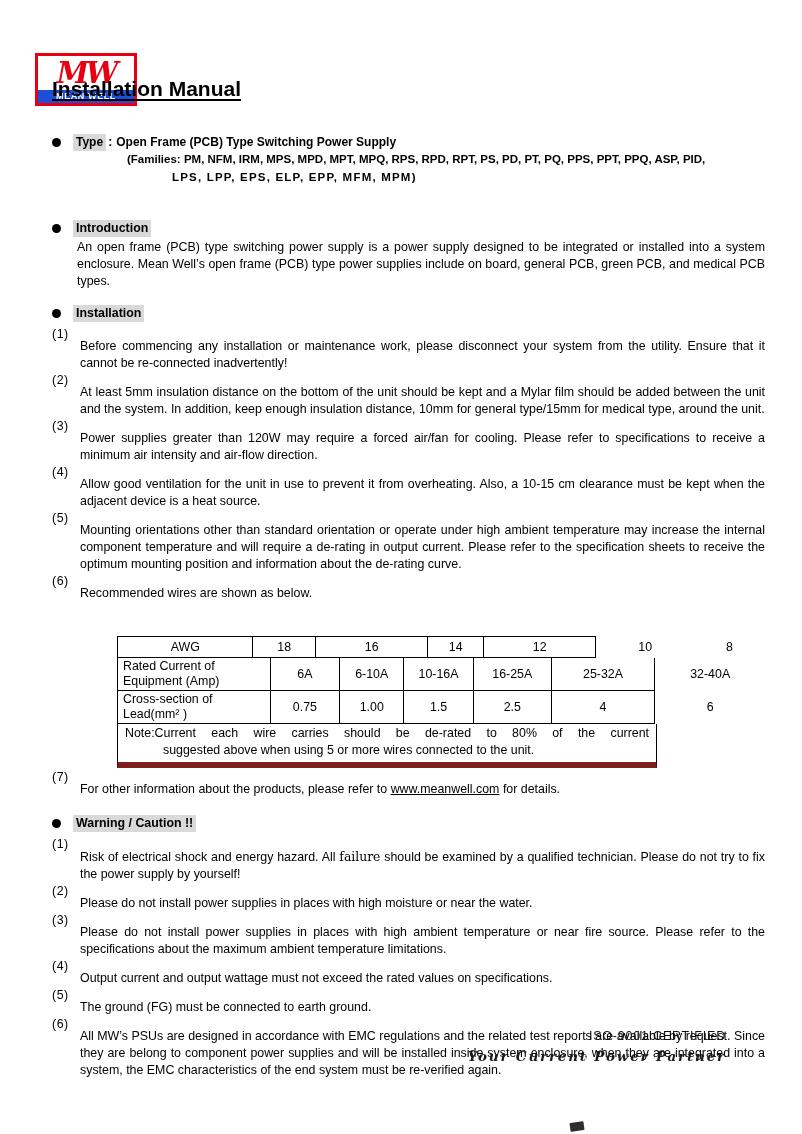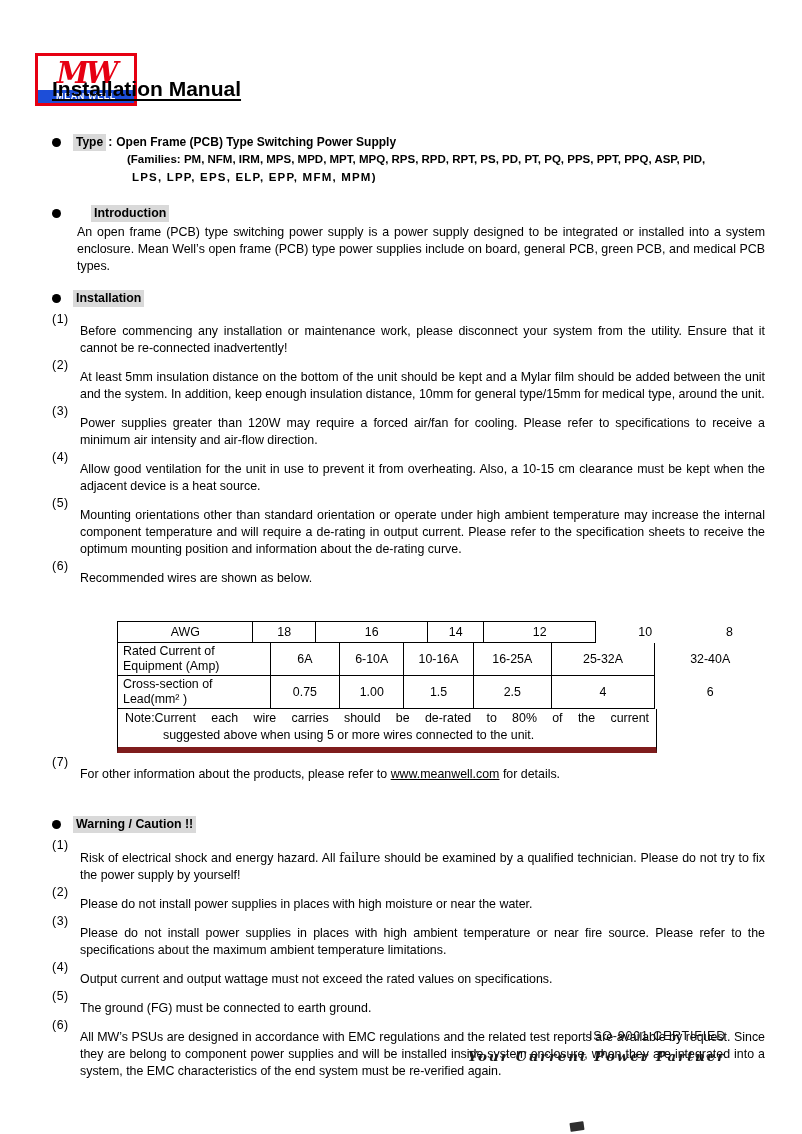--- a/index.html
+++ b/index.html
@@ -62,23 +62,23 @@
     background: #000; flex: 0 0 9px; margin-right: 12px;
   }
   .hl { background: #d9d9d9; font-weight: bold; padding: 0 3px; display: inline-block; }
   .type-label { font-size: 12px; }
   .type-colon { font-weight: bold; margin: 0 4px 0 2px; }
   .type-title { font-size: 12px; font-weight: bold; }
   .families {
     font-weight: bold; font-size: 11.5px; line-height: 17.5px;
     margin-left: 75px; white-space: nowrap;
   }
-  .families.line2 { margin-left: 80px; letter-spacing: 1.2px; }
-
-  .head-intro { margin-top: 19px; gap: 18px; }
+  .families.line2 { margin-left: 120px; letter-spacing: 1.2px; }
+
+  .head-intro { margin-top: 34px; }
   .body-text {
     margin: 2px 0 0 25px;
     text-align: justify;
   }
   .head-install { margin-top: 15px; }
   .items { margin-top: 4px; }
   .item { display: flex; }
   .item .num { flex: 0 0 28px; letter-spacing: 0.5px; }
   .item .itext { flex: 1; text-align: justify; margin-top: 12px; }
   .link { color: #000; text-decoration: underline; cursor: pointer; }
@@ -102,21 +102,21 @@
   .wt-cell.lbl { justify-content: flex-start; text-align: left; padding-left: 5px; }
   .wt-cell.out { border: none; }
   .wt-note {
     box-sizing: border-box; width: 540px;
     border-left: 1px solid #000; border-right: 1px solid #000; border-bottom: 6px solid #7f1d1d;
     padding: 1px 7px 3px 7px;
   }
   .note-l1 { text-align: justify; text-align-last: justify; }
   .note-l2 { margin-left: 38px; }
 
-  .head-warning { margin-top: 33px; }
+  .head-warning { margin-top: 17px; }
 
   
   .footer { position: absolute; top: 1028px; right: 76px; text-align: right; }
   .iso { font-size: 12.5px; letter-spacing: 0.8px; color: #111; }
   .slogan {
     margin-top: 3px;
     font-family: "DejaVu Serif", serif;
     font-style: italic; font-weight: bold;
     font-size: 13.5px; letter-spacing: 1.8px;
     color: #1c1c1c;

